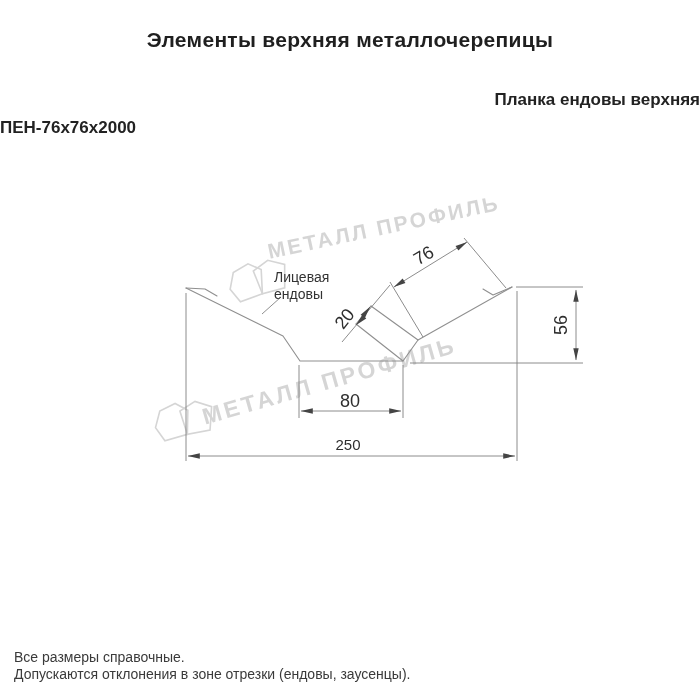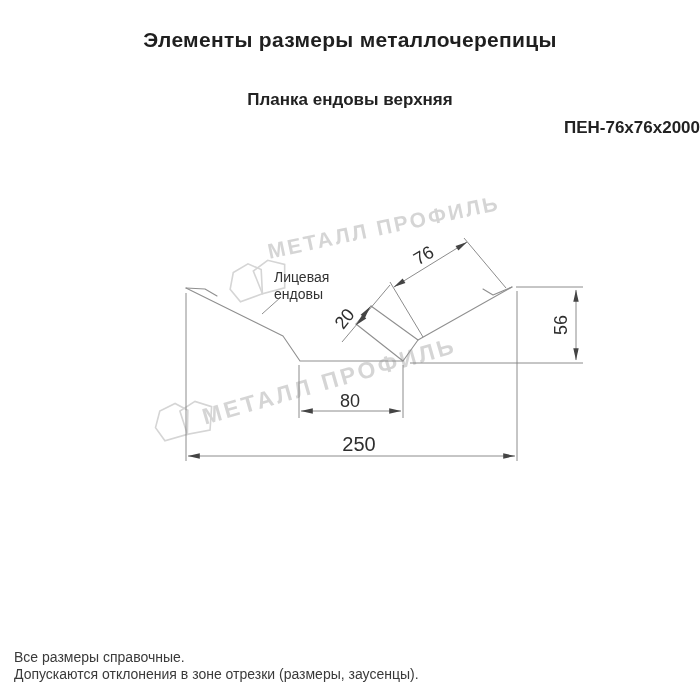--- a/index.html
+++ b/index.html
@@ -7,25 +7,25 @@
     position:relative;width:700px;height:700px;background:#ffffff;overflow:hidden;
     font-family:"Liberation Sans", sans-serif;
   }
   .abs{position:absolute;}
   
   .title{
     left:0;top:28px;width:700px;text-align:center;
     font-size:21px;font-weight:bold;color:#1f1f1f;letter-spacing:.3px;
   }
   .subtitle{
-    left:0;top:90px;width:700px;text-align:center;
+    left:0;top:90px;width:700px;text-align:right;
     font-size:17px;font-weight:bold;color:#222;
   }
   .model{
-    left:0;top:118px;width:700px;text-align:right;
+    left:0;top:118px;width:700px;text-align:left;
     font-size:17px;font-weight:bold;color:#222;
   }
   
   .wm{
     white-space:nowrap;font-weight:bold;color:rgba(155,155,155,.42);
     transform-origin:left center;pointer-events:none;
   }
   .wm1{left:268px;top:240px;font-size:21px;letter-spacing:2.5px;transform:rotate(-12deg);}
   .wm2{left:203px;top:404px;font-size:23px;letter-spacing:3px;transform:rotate(-16deg);}
   
@@ -40,21 +40,21 @@
   .note{left:14px;font-size:14px;color:#3a3a3a;white-space:nowrap;}
   .note1{top:649px;}
   .note2{top:666px;}
   svg{position:absolute;left:0;top:0;}
 </style>
 </head>
 <body>
 
 <div id="page">
 
-  <div class="abs title">Элементы размеры металлочерепицы</div>
+  <div class="abs title">Элементы верхняя металлочерепицы</div>
   <div class="abs subtitle">Планка ендовы верхняя</div>
   <div class="abs model">ПЕН-76х76х2000</div>
 
   <div class="abs wm wm1">МЕТАЛЛ ПРОФИЛЬ</div>
   <div class="abs wm wm2">МЕТАЛЛ ПРОФИЛЬ</div>
 
   <svg width="700" height="700" viewBox="0 0 700 700">
     <defs>
       <marker id="ah" orient="auto-start-reverse" markerWidth="13" markerHeight="7" refX="12.3" refY="3.5" markerUnits="userSpaceOnUse">
         <path d="M0.5,0.8 L12.5,3.5 L0.5,6.2 Z" fill="#444"></path>
@@ -107,18 +107,18 @@
 
   <div class="abs facelabel">
     <div>Лицевая</div>
     <div>ендовы</div>
   </div>
 
   <div class="abs dimnum" style="left:424px;top:256px;transform:translate(-50%,-50%) rotate(-31deg);">76</div>
   <div class="abs dimnum" style="left:345px;top:319px;transform:translate(-50%,-50%) rotate(-52deg);">20</div>
   <div class="abs dimnum" style="left:561px;top:325px;transform:translate(-50%,-50%) rotate(-90deg);">56</div>
   <div class="abs dimnum" style="left:350px;top:401px;">80</div>
-  <div class="abs dimnum" style="left:359px;top:444px;font-size:20px;">250</div>
+  <div class="abs dimnum" style="left:348px;top:444px;font-size:15px;">250</div>
 
   <div class="abs note note1">Все размеры справочные.</div>
-  <div class="abs note note2">Допускаются отклонения в зоне отрезки (размеры, заусенцы).</div>
+  <div class="abs note note2">Допускаются отклонения в зоне отрезки (ендовы, заусенцы).</div>
 
 </div>
 
 </body></html>

